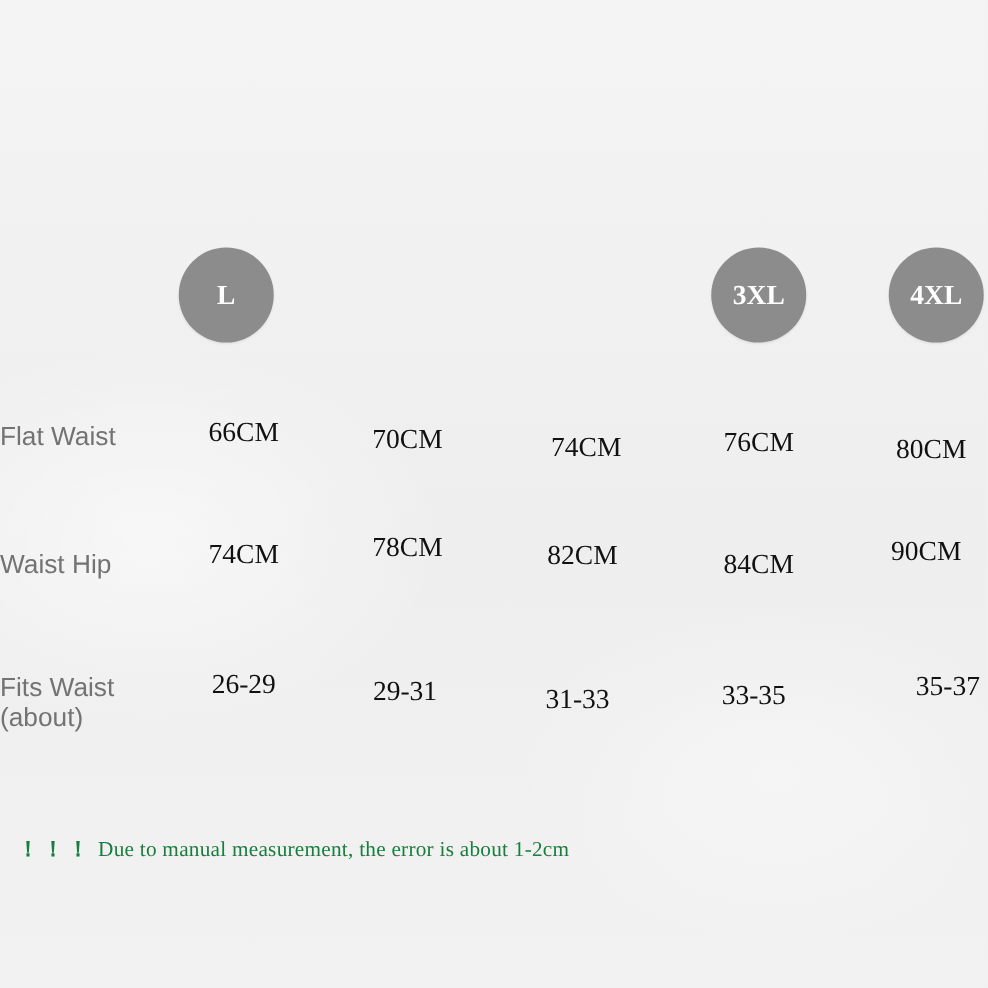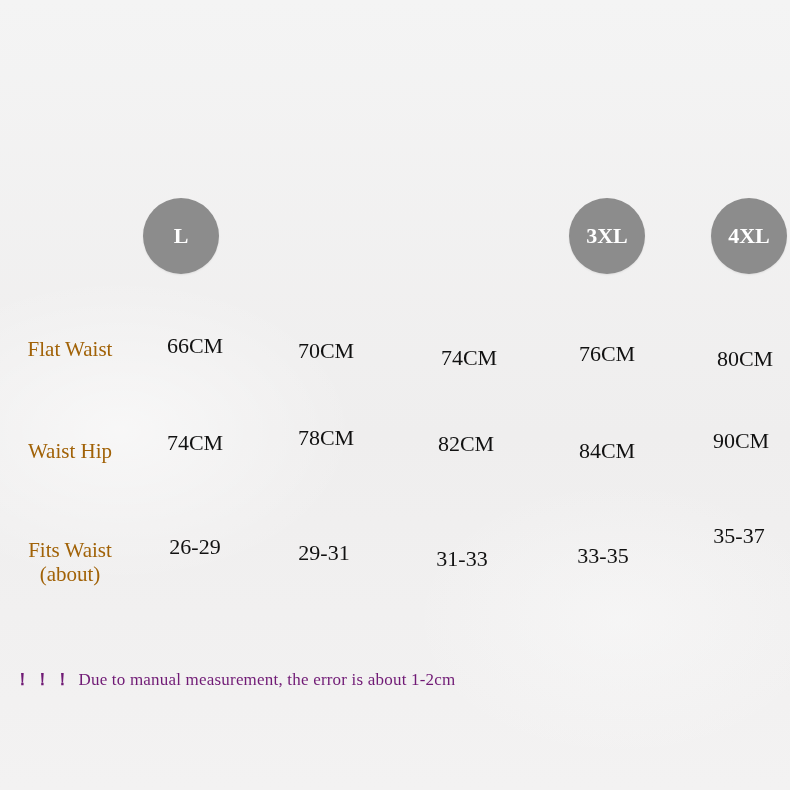--- a/index.html
+++ b/index.html
@@ -80,24 +80,23 @@
     display: flex;
     align-items: center;
     justify-content: center;
     box-shadow: 0 1px 2px rgba(0,0,0,0.08);
   }
 
   .row-label {
     position: absolute;
     left: 0;
     width: 140px;
-    text-align: center;
-    font-family: Liberation Serif, serif;
+    font-family: Liberation Sans, sans-serif;
     font-size: 21px;
-    color: #a16207;
+    color: #737373;
     line-height: 1.12;
   }
   .row-label .sub {
     display: block;
     font-size: 21px;
   }
 
   .cell {
     position: absolute;
     font-family: "Liberation Serif", serif;
@@ -105,21 +104,21 @@
     color: #111111;
     white-space: nowrap;
     text-align: center;
   }
 
   .note {
     position: absolute;
     top: 668px;
     left: 14px;
     width: 760px;
-    color: #701a75;
+    color: #15803d;
     font-family: "Liberation Serif", serif;
     font-size: 17px;
     letter-spacing: 0.2px;
   }
   .note .bangs {
     letter-spacing: 3px;
     font-weight: bold;
   }
 </style>
 </head>
@@ -152,20 +151,20 @@
     <div class="cell" style="left:696px; top:303px; width:90px;">90CM</div>
 
     <div class="row-label" style="top:414px;">
       <span>Fits Waist</span>
       <span class="sub">(about)</span>
     </div>
     <div class="cell" style="left:150px; top:409px; width:90px;text-align:center;">26-29</div>
     <div class="cell" style="left:279px; top:415px; width:90px;">29-31</div>
     <div class="cell" style="left:417px; top:421px; width:90px;">31-33</div>
     <div class="cell" style="left:558px; top:418px; width:90px;">33-35</div>
-    <div class="cell" style="left:694px; top:398px; width:90px;">35-37</div>
+    <div class="cell" style="left:694px; top:411px; width:90px;text-align:right;">35-37</div>
   </div>
 
   <div class="note">
     <span class="bangs">！！！</span>
     <span>Due to manual measurement, the error is about 1-2cm</span>
   </div>
 </div>
 
 </body></html>

